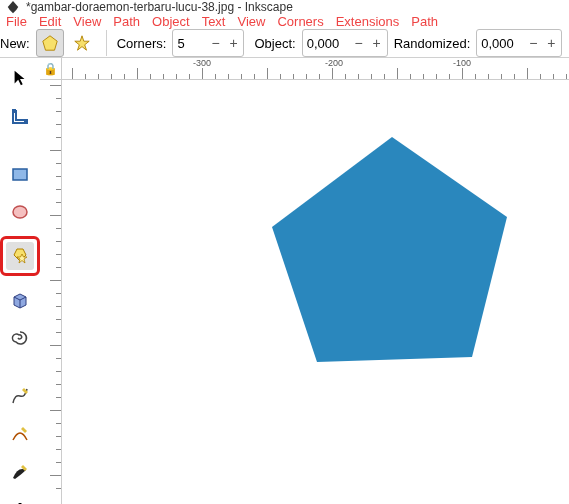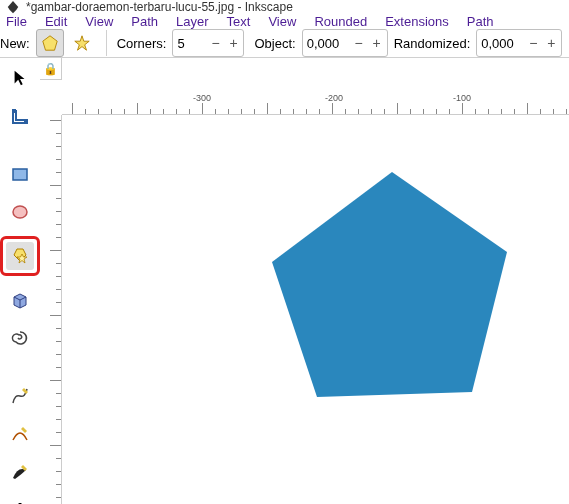--- a/index.html
+++ b/index.html
@@ -1,67 +1,67 @@
 <!DOCTYPE html>
 <html><head>
 <meta charset="utf-8">
 <style>
 * { box-sizing: border-box; margin: 0; padding: 0; }
 body { font-family: "Segoe UI", Tahoma, sans-serif; font-size: 13px; background: #fff; width: 569px; height: 504px; overflow: hidden; display: flex; flex-direction: column; }
 .titlebar { display: flex; align-items: center; height: 22px; padding: 0 6px; gap: 6px; font-size: 12px; color: #333; }
 .titlebar .logo { width: 14px; height: 14px; }
-.menubar { display: flex; align-items: center; height: 22px; padding: 0 6px; gap: 18px; font-size: 13px; color: #4c1d95; }
+.menubar { display: flex; align-items: center; height: 22px; padding: 0 6px; gap: 12px; font-size: 13px; color: #ef4444; }
 .menubar span { cursor: default; }
 .toolbar { display: flex; align-items: center; height: 38px; padding: 0 0; gap: 4px; border-bottom: 1px solid #d0d0d0; }
 .toolbar .label { font-size: 13px; color: #000; margin-right: 2px; }
 .toolbar .shapebtn { width: 28px; height: 28px; border: 1px solid transparent; border-radius: 3px; display: flex; align-items: center; justify-content: center; }
 .toolbar .shapebtn.active { background: #e0e0e0; border: 1px solid #b0b0b0; }
 .toolbar .sep { width: 1px; height: 26px; background: #d0d0d0; margin: 0 6px; }
 .spin { display: flex; align-items: center; height: 28px; border: 1px solid #c0c0c0; border-radius: 3px; padding: 0 4px; gap: 6px; background: #fff; }
 .spin .val { min-width: 26px; text-align: left; font-size: 13px; }
 .spin .val.w { min-width: 40px; }
 .spin .pm { width: 12px; text-align: center; color: #555; font-size: 14px; line-height: 1; cursor: pointer; }
 .workspace { flex: 1; display: flex; position: relative; }
 .toolbox { width: 40px; display: flex; flex-direction: column; align-items: center; padding-top: 6px; gap: 10px; }
 .tool { width: 28px; height: 28px; display: flex; align-items: center; justify-content: center; border-radius: 3px; }
 .tool.highlight { border: 3px solid #e02020; border-radius: 6px; padding: 2px; width: 40px; height: 40px; }
 .tool.highlight .inner { width: 28px; height: 28px; background: #e0e0e0; border-radius: 3px; display: flex; align-items: center; justify-content: center; }
 .rulerarea { flex: 1; display: flex; flex-direction: column; position: relative; }
-.hruler { height: 22px; background: #fff; border-bottom: 1px solid #ccc; position: relative; margin-left: 22px; overflow: hidden; font-size: 9px; color: #555; margin-top: 35px; }
+.hruler { height: 22px; background: #fff; border-bottom: 1px solid #ccc; position: relative; margin-left: 22px; overflow: hidden; font-size: 9px; color: #555; }
 .hruler .tick { position: absolute; top: 10px; height: 12px; border-left: 1px solid #888; }
 .hruler .ticklabel { position: absolute; top: 0; transform: translateX(-50%); }
 .corner { position: absolute; left: 0; top: 0; width: 22px; height: 22px; border-right: 1px solid #ccc; border-bottom: 1px solid #ccc; display: flex; align-items: center; justify-content: center; }
 .lock { font-size: 12px; color: #d09020; }
 .canvasrow { flex: 1; display: flex; }
 .vruler { width: 22px; background: #fff; border-right: 1px solid #ccc; position: relative; overflow: hidden; }
 .vruler .tick { position: absolute; left: 10px; width: 12px; border-top: 1px solid #888; }
 .canvas { flex: 1; background: #fff; position: relative; overflow: hidden; }
 .pentagon { position: absolute; left: 210px; top: 57px; }
 </style>
 </head>
 <body>
 
 <div class="titlebar">
   <span class="logo">
     <svg width="14" height="14" viewBox="0 0 16 16">
         <path d="M8 1 L14 8 Q12 12 8 15 Q4 12 2 8 Z" fill="#333"></path>
       </svg>
   </span>
-  <span>*gambar-doraemon-terbaru-lucu-55.jpg - Inkscape</span>
+  <span>*gambar-doraemon-terbaru-lucu-38.jpg - Inkscape</span>
 </div>
 
 <div class="menubar">
   <span>File</span>
   <span>Edit</span>
   <span>View</span>
   <span>Path</span>
-  <span>Layer</span>
+  <span>Object</span>
   <span>Text</span>
   <span>View</span>
-  <span>Rounded</span>
+  <span>Corners</span>
   <span>Extensions</span>
   <span>Path</span>
 </div>
 
 <div class="toolbar">
   <span class="label">New:</span>
   <div class="shapebtn active">
     <svg width="18" height="18" viewBox="0 0 20 20">
         <polygon points="10,2 18,8 15,18 5,18 2,8" fill="#f7e06b" stroke="#b08000" stroke-width="1"></polygon>
       </svg>

